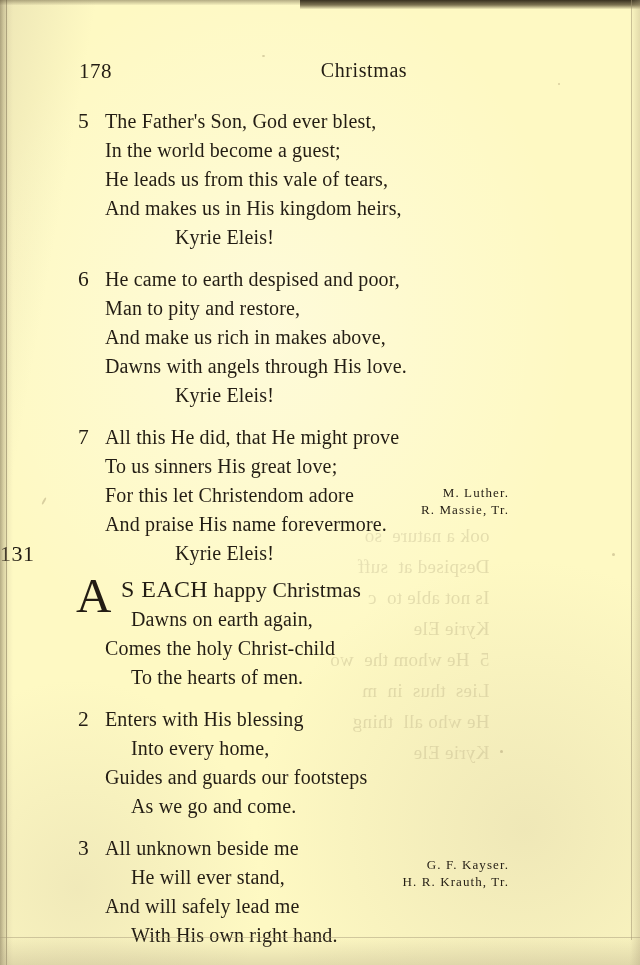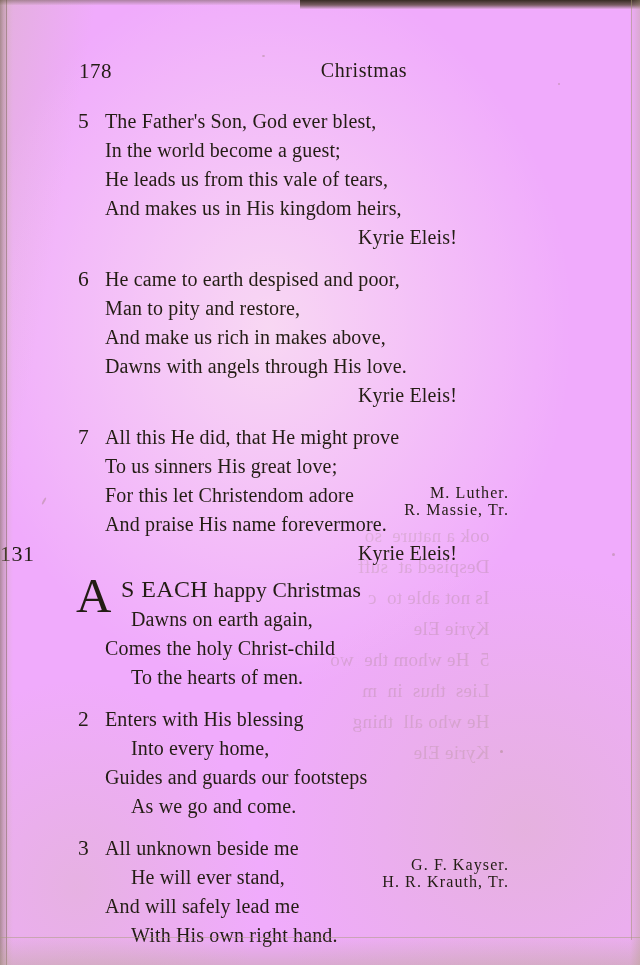--- a/index.html
+++ b/index.html
@@ -11,21 +11,21 @@
   body {
     font-family: "Liberation Serif", "DejaVu Serif", serif;
   }
 
   
   .scan {
     position: relative;
     width: 640px;
     height: 965px;
     overflow: hidden;
-    background: #f0abfc;
+    background: #fef9c3;
     color: #231d14;
     -webkit-font-smoothing: antialiased;
   }
 
   
   .paper-tone {
     position: absolute;
     inset: 0;
     pointer-events: none;
     background:
@@ -153,38 +153,38 @@
   .line {
     position: relative;
     font-size: 20px;
     line-height: 29px;
     white-space: pre;
     letter-spacing: 0.15px;
   }
   .line.i0 { padding-left: 105px; }   
   .line.i1 { padding-left: 105px; }   
   .line.i2 { padding-left: 131px; }   
-  .line.refrain { padding-left: 175px; text-align: center; }
+  .line.refrain { padding-left: 175px; }
 
   .stanza-num {
     position: absolute;
     left: 78px;
     top: 0;
     font-size: 21.5px;
     line-height: 29px;
   }
 
   
   .attrib {
     position: absolute;
     width: 557px;
     text-align: right;
     padding-right: 48px;
     box-sizing: border-box;
-    font-size: 16px;
+    font-size: 13px;
     line-height: 17px;
     letter-spacing: 1.1px;
   }
 
   
   .hymn-number {
     position: absolute;
     left: 0;
     width: 620px;
     text-align: left;

